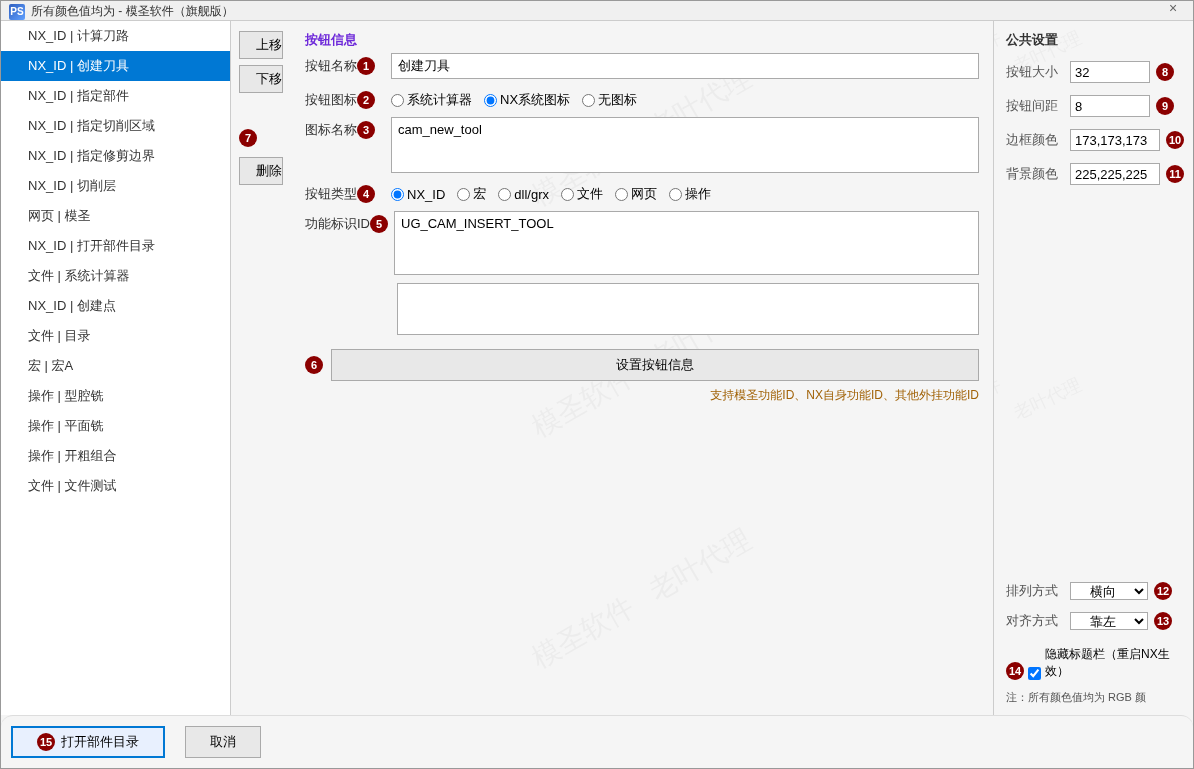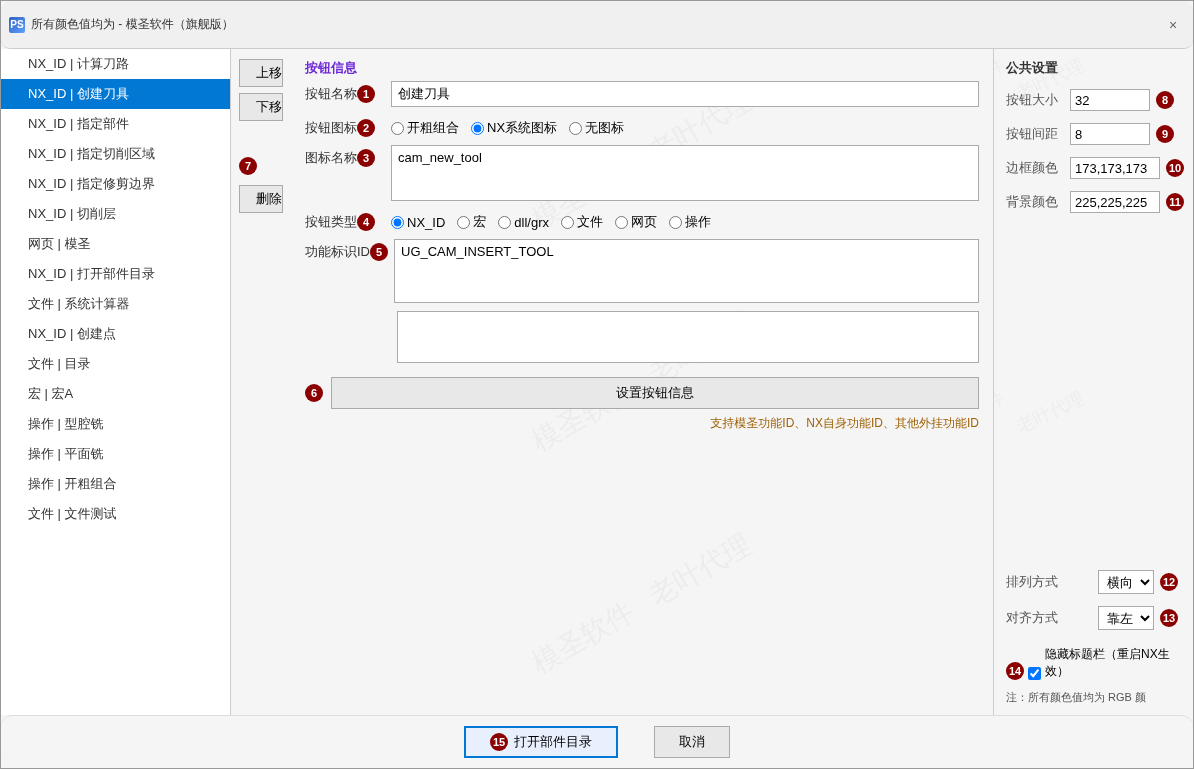--- a/index.html
+++ b/index.html
@@ -1,18 +1,18 @@
 <!DOCTYPE html>
 <html><head>
   <meta charset="utf-8">
   <style>
     * { box-sizing: border-box; margin: 0; padding: 0; font-family: 'Microsoft YaHei', SimSun, Arial, sans-serif; font-size: 13px; }
     body { background: #f0f0f0; display: flex; justify-content: center; align-items: center; min-height: 100vh; }
     .window { width: 1194px; height: 769px; background: #f5f5f5; border: 1px solid #999; box-shadow: 2px 2px 8px rgba(0,0,0,0.3); display: flex; flex-direction: column; position: relative; overflow: hidden; }
-    .title-bar { background: #f0f0f0; border-bottom: 1px solid #ccc; height: 48px; display: flex; align-items: center; padding: 0 8px; justify-content: space-between; flex-shrink: 0; border-radius: 9px; }
+    .title-bar { background: #f0f0f0; border-bottom: 1px solid #ccc; height: 20px; display: flex; align-items: flex-end; padding: 0 8px; justify-content: space-between; flex-shrink: 0; }
     .title-bar-left { display: flex; align-items: center; gap: 6px; }
     .title-icon { width: 16px; height: 16px; background: linear-gradient(135deg, #3060c0, #60a0ff); border-radius: 2px; display: flex; align-items: center; justify-content: center; color: white; font-size: 10px; font-weight: bold; }
     .title-text { font-size: 12px; color: #333; }
     .close-btn { width: 24px; height: 24px; display: flex; align-items: center; justify-content: center; cursor: pointer; font-size: 14px; color: #666; border: none; background: transparent; }
     .content { display: flex; flex: 1; overflow: hidden; }
     .sidebar { width: 230px; background: white; border-right: 1px solid #ccc; overflow-y: auto; flex-shrink: 0; }
     .sidebar-item { padding: 6px 27px; cursor: pointer; color: #333; border-bottom: none; }
     .sidebar-item.active { background: #0078d4; color: white; }
     
     .watermark { position: absolute; top: 0; left: 0; right: 0; bottom: 0; pointer-events: none; z-index: 0; opacity: 0.08; display: flex; flex-direction: column; justify-content: space-around; align-items: center; }
@@ -25,25 +25,25 @@
     .textarea-input { border: 1px solid #aaa; padding: 4px 6px; width: 100%; background: white; resize: none; }
     .radio-group { display: flex; align-items: center; gap: 12px; padding-top: 4px; }
     .radio-label { display: flex; align-items: center; gap: 3px; cursor: pointer; }
     .btn { height: 28px; padding: 0 16px; border: 1px solid #aaa; background: #e8e8e8; cursor: pointer; white-space: nowrap; }
     .btn-delete { margin-top: 4px; }
     .right-panel { width: 200px; background: #f5f5f5; border-left: 1px solid #ccc; padding: 10px 12px; flex-shrink: 0; display: flex; flex-direction: column; gap: 6px; position: relative; overflow: hidden; }
     .right-panel-title { font-size: 13px; font-weight: bold; color: #333; margin-bottom: 6px; }
     .right-row { display: flex; align-items: center; gap: 6px; margin-bottom: 6px; }
     .right-label { color: #555; white-space: nowrap; min-width: 58px; }
     .right-input { height: 22px; border: 1px solid #aaa; padding: 2px 4px; width: 80px; background: white; }
-    .right-select { height: 24px; border: 1px solid #aaa; background: white; padding: 0 4px; margin-left: 28px; }
+    .right-select { height: 18px; border: 1px solid #aaa; background: white; padding: 0 15px; }
     .checkbox-row { display: flex; align-items: flex-end; gap: 4px; }
     .note-text { font-size: 11px; color: #555; }
     .info-text { color: #a16207; font-size: 12px; text-align: right; margin-top: 4px; }
-    .bottom-buttons { display: flex; justify-content: center; gap: 36px; padding: 10px; border-top: 1px solid #ddd; background: #f5f5f5; border-radius: 12px; }
+    .bottom-buttons { display: flex; justify-content: flex-start; gap: 20px; padding: 10px; border-top: 1px solid #ddd; background: #f5f5f5; border-radius: 12px; }
     .btn-save { height: 32px; padding: 0 24px; border: 2px solid #0078d4; background: #e8f0fe; cursor: pointer; font-size: 13px; display: flex; align-items: center; gap: 6px; }
     .btn-cancel { height: 32px; padding: 0 24px; border: 1px solid #aaa; background: #e8e8e8; cursor: pointer; font-size: 13px; }
     .right-watermark { position: absolute; top: 0; left: 0; right: 0; bottom: 0; pointer-events: none; opacity: 0.07; display: flex; flex-wrap: wrap; gap: 8px; padding: 4px; overflow: hidden; }
     .right-wm-text { font-size: 18px; color: #888; transform: rotate(-25deg); white-space: nowrap; }
     .center-panel { flex: 1; display: flex; flex-direction: column; padding: 10px 14px; position: relative; overflow: hidden; }
     .buttons-col { display: flex; flex-direction: column; padding: 10px 8px; gap: 6px; width: 60px; }
   </style>
 </head>
 <body>
 
@@ -106,21 +106,21 @@
       </div>
 
       <div class="form-row" style="position:relative;z-index:1;">
         <div class="form-label">
           <span>按钮图标</span>
           <div class="circle-num">2</div>
         </div>
         <div class="radio-group">
           <label class="radio-label">
             <input type="radio" name="icon_type" style="">
-            <span>开粗组合</span>
+            <span>系统计算器</span>
           </label>
           <label class="radio-label">
             <input type="radio" name="icon_type" checked="" style="">
             <span>NX系统图标</span>
           </label>
           <label class="radio-label">
             <input type="radio" name="icon_type" style="">
             <span>无图标</span>
           </label>
         </div>

